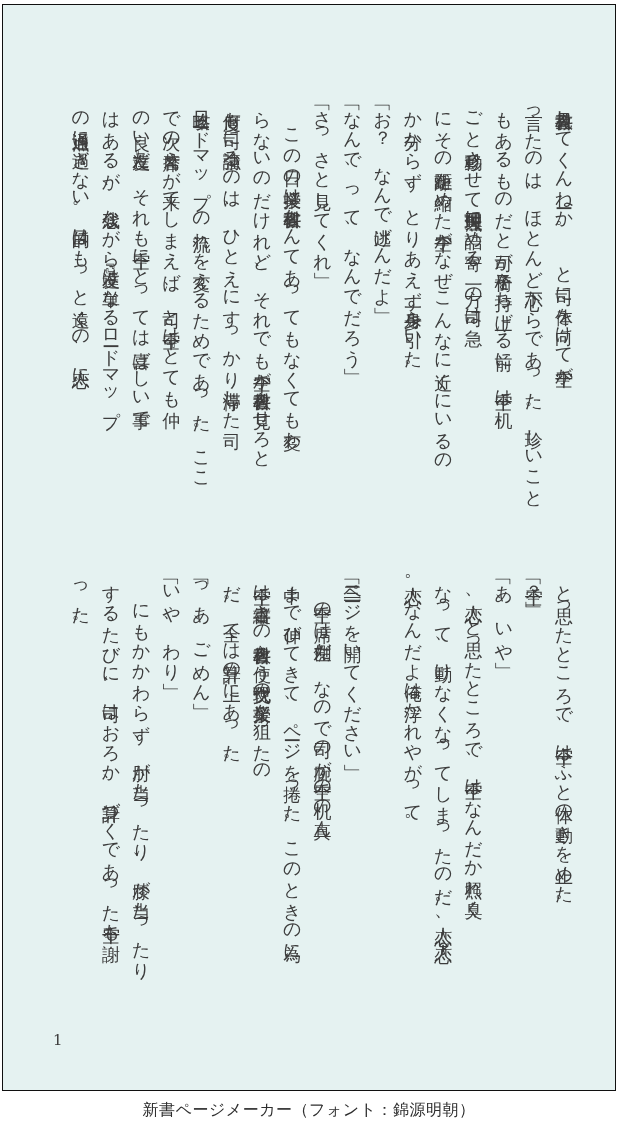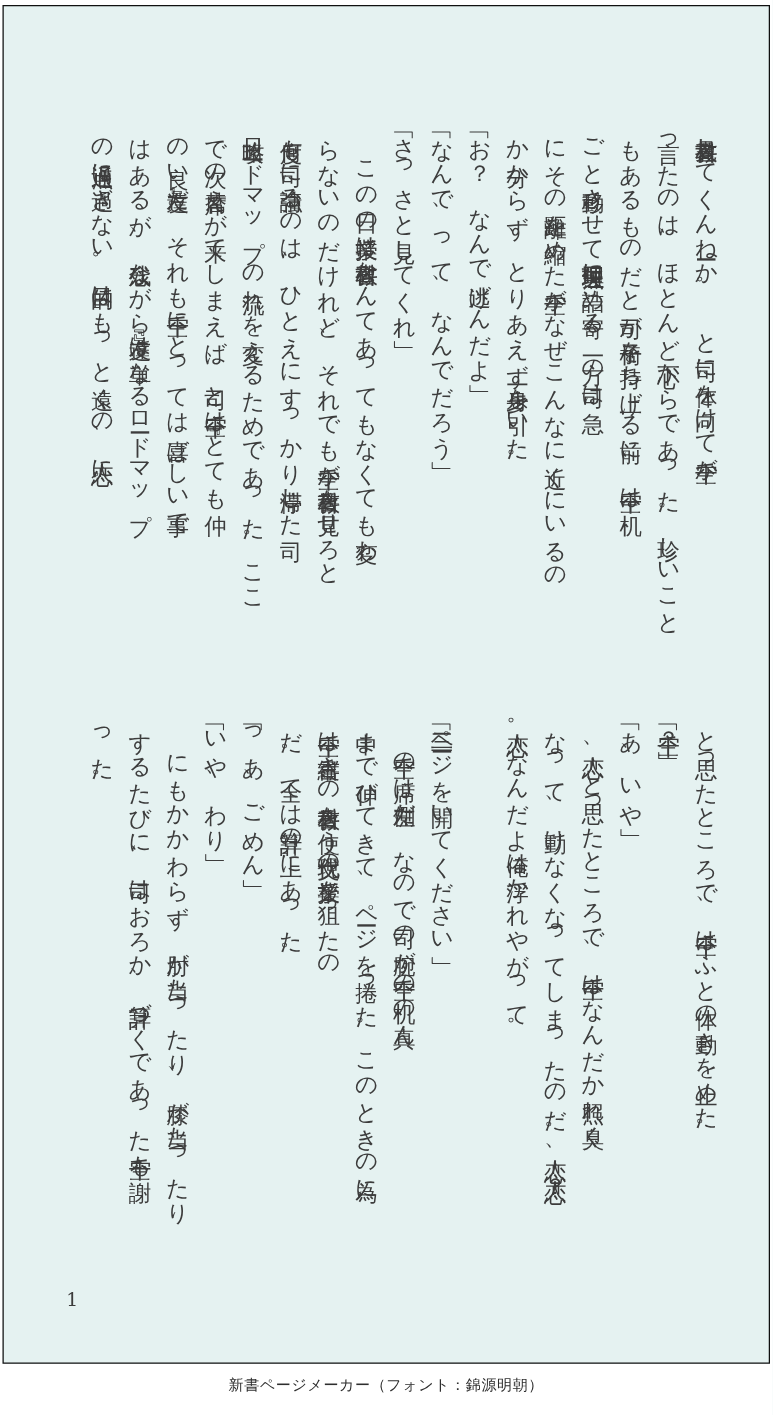--- a/index.html
+++ b/index.html
@@ -38,21 +38,21 @@
   .page-num {
     position: absolute;
     left: 50px;
     top: 1026px;
     font-size: 15px;
     color: #3c3c3c;
   }
   .footer-caption {
     margin-top: 9px;
     text-align: center;
-    font-size: 12px;
+    font-size: 16px;
     letter-spacing: 0.5px;
     color: #2e2e2e;
   }
 </style>
 </head>
 <body>
 
 <div class="page">
   <div class="vblock" id="block-top">
       <div class="line">教科書見してくんねーか。　と司に体を向けて千空が</div>

